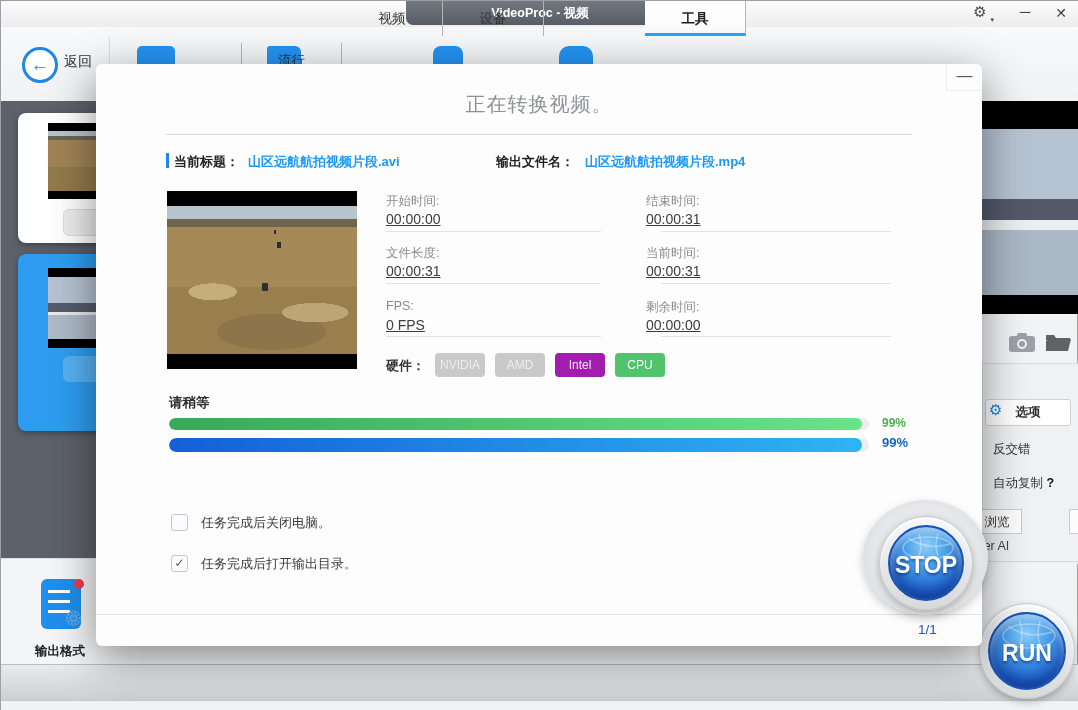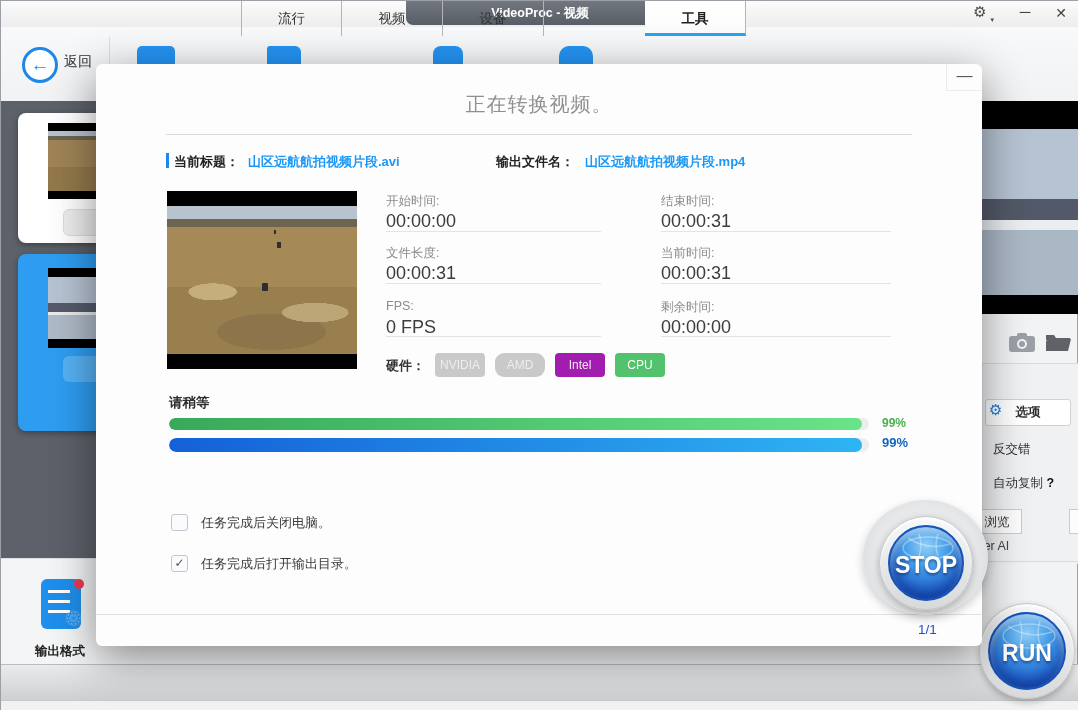--- a/index.html
+++ b/index.html
@@ -75,21 +75,21 @@
   #browse-btn{left:971px;width:50px;}
   #open-btn{left:1020px;width:64px;margin-left:48px;}
   #rter{position:absolute;left:975px;top:538px;font-size:12.5px;color:#444;}
   #r-div2{position:absolute;left:981px;top:560px;width:97px;height:1px;background:#d8dadc;}
 
   
   #tabbar{position:absolute;left:0;top:663px;width:1078px;height:37px;
     background:linear-gradient(#eaebec,#cdcfd1);border-top:1px solid #babcbe;border-bottom:1px solid #c6c8ca;box-sizing:border-box;z-index:2;}
   .tab{position:absolute;top:0;height:35px;line-height:35px;width:101px;text-align:center;
     font-size:13.5px;color:#333;border-right:1px solid #b2b4b6;box-sizing:border-box;}
-  #tab-0{left:240px;border-left:1px solid #b2b4b6;}
+  #tab-0{left:240px;border-left:1px solid #b2b4b6;margin-top:42px;}
   #tab-1{left:341px;}#tab-2{left:442px;}#tab-3{left:543px;}#tab-4{left:644px;}
   .tab.active{background:linear-gradient(#ffffff,#fbfbfc);border-bottom:3px solid #2aa3f5;color:#1d1d1d;font-weight:bold;}
   #bottom-strip{position:absolute;left:0;top:700px;width:1078px;height:10px;background:#f1f2f3;}
 
   
   #dialog{position:absolute;left:95px;top:63px;width:886px;height:582px;background:#fdfdfe;
     border-radius:6px;box-shadow:0 12px 45px rgba(0,0,0,.45);z-index:10;}
   #dlg-min{position:absolute;left:850px;top:0;width:35px;height:26px;text-align:center;line-height:24px;
     color:#555;font-size:16px;border-left:1px solid #ececec;border-bottom:1px solid #ececec;border-radius:0 6px 0 0;}
   #dlg-title{position:absolute;left:0;top:27px;width:886px;text-align:center;font-size:20px;color:#8f9091;letter-spacing:1px;}
@@ -104,29 +104,29 @@
   #preview .img{position:absolute;left:0;top:15px;width:190px;height:148px;
     background:
       radial-gradient(ellipse 40px 14px at 24% 58%,#c5ad7c 0 60%,transparent 61%),
       radial-gradient(ellipse 55px 16px at 78% 72%,#bda675 0 60%,transparent 61%),
       radial-gradient(ellipse 90px 30px at 55% 85%,#8d744a 0 60%,transparent 61%),
       linear-gradient(#b7c3cd 0 9%,#6e6550 9% 14%,#a58a58 14% 55%,#9a7f4e 55% 100%);}
   #preview .truck{position:absolute;left:95px;top:92px;width:6px;height:8px;background:#2d2d33;border-radius:1px;
     box-shadow:14px -42px 0 -1px #2d2d33,10px -55px 0 -2px #2d2d33;}
 
   .info-label{position:absolute;font-size:12.5px;color:#8a8b8d;}
-  .info-value{position:absolute;font-size:18px;color:#3c3c3e;}
+  .info-value{position:absolute;font-size:14px;color:#3c3c3e;text-decoration:underline;}
   .info-line{position:absolute;height:1px;background:#e3e4e5;}
-  .col-l{left:290px;}  .col-r{left:565px;}
+  .col-l{left:290px;}  .col-r{left:550px;}
   .line-l{left:290px;width:215px;} .line-r{left:565px;width:230px;}
 
   #hw-label{position:absolute;left:290px;top:293px;font-size:13px;font-weight:bold;color:#333;}
   .hw-btn{position:absolute;top:289px;width:50px;height:24px;border-radius:4px;color:#ededee;
     font-size:12px;text-align:center;line-height:24px;}
-  #hw-0{left:339px;}#hw-1{left:399px;border-radius:9px;}#hw-2{left:459px;}#hw-3{left:519px;color:#fff;}
+  #hw-0{left:339px;}#hw-1{left:399px;}#hw-2{left:459px;}#hw-3{left:519px;color:#fff;}
 
   #wait-label{position:absolute;left:73px;top:330px;font-size:13.5px;font-weight:bold;color:#2f2f2f;text-align:center;}
   .bar{position:absolute;left:73px;width:700px;background:#eceded;border-radius:7px;overflow:hidden;}
   #bar-0{top:354px;height:12px;}
   #bar-1{top:374px;height:14px;}
   .bar-fill{height:100%;border-radius:7px;}
   .pct{position:absolute;left:786px;font-weight:bold;}
   #pct-0{top:352px;font-size:12px;}
   #pct-1{top:371px;font-size:13px;}
 

